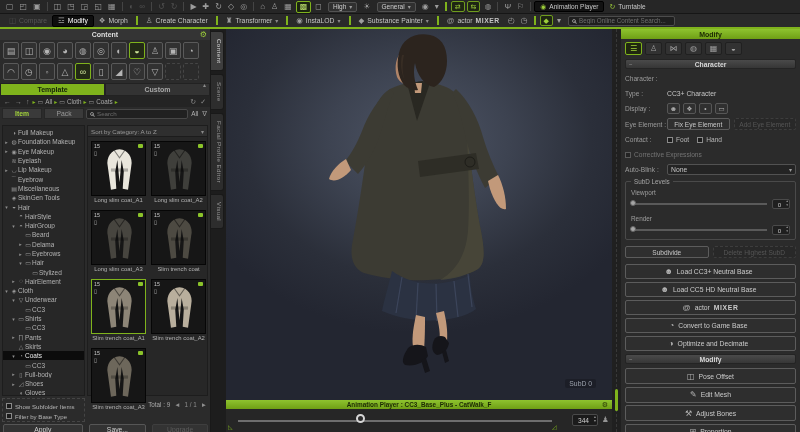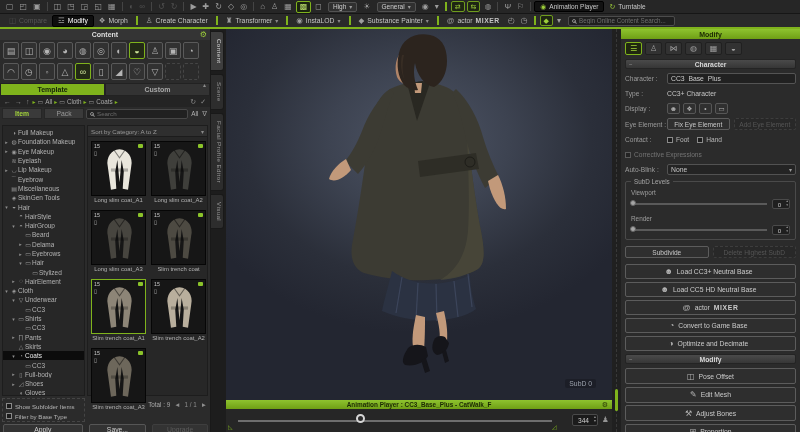--- a/index.html
+++ b/index.html
@@ -814,21 +814,20 @@
       <span class="rtab">◒</span>
     </div>
 
     <div class="sechdr">
       <span class="mn">−</span>
       <span>Character</span>
     </div>
 
     <div class="frow">
       <span class="flab">Character :</span>
-      <input class="fin" type="text" value="CC3_Base_Plus" style="">
     </div>
     <div class="frow">
       <span class="flab">Type :</span>
       <span class="fval">CC3+ Character</span>
     </div>
     <div class="frow">
       <span class="flab">Display :</span>
       <span style="display:flex">
         <span class="dtog">☻</span>
 

